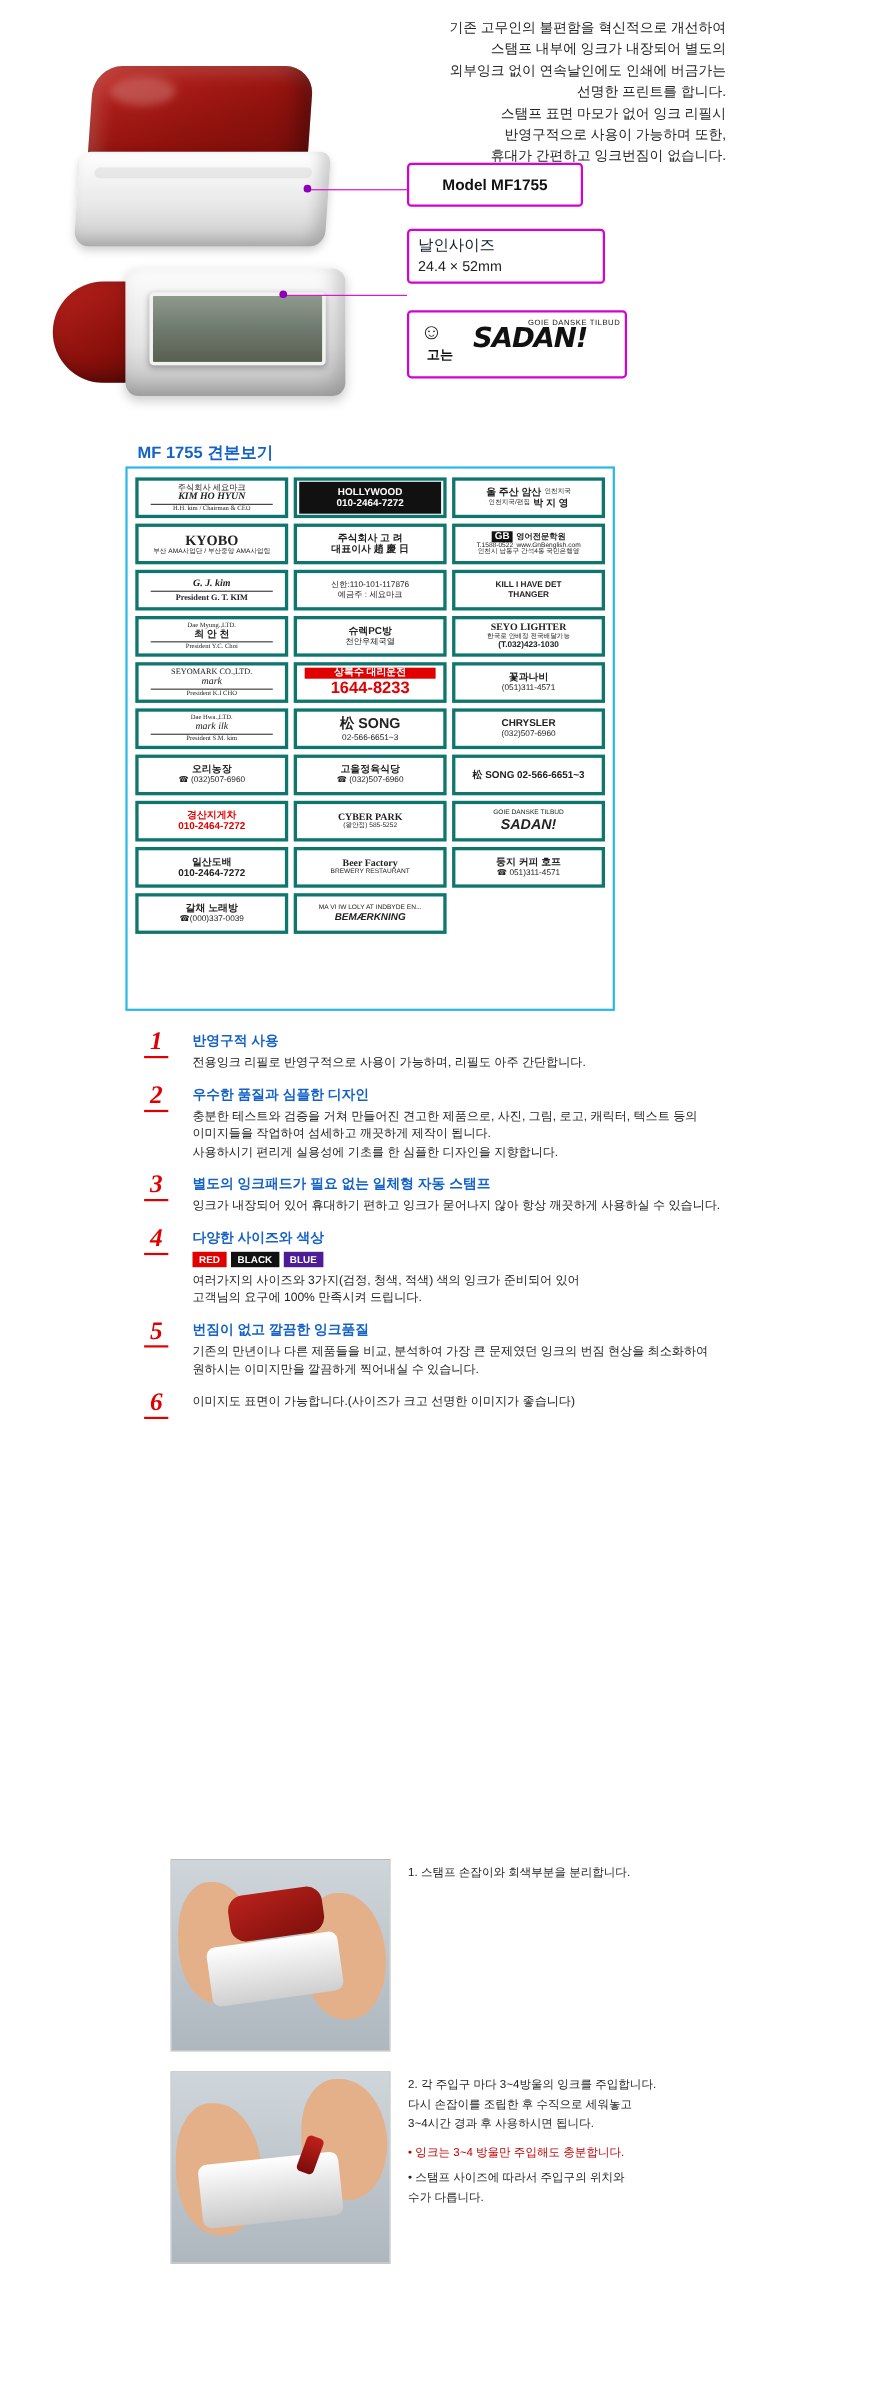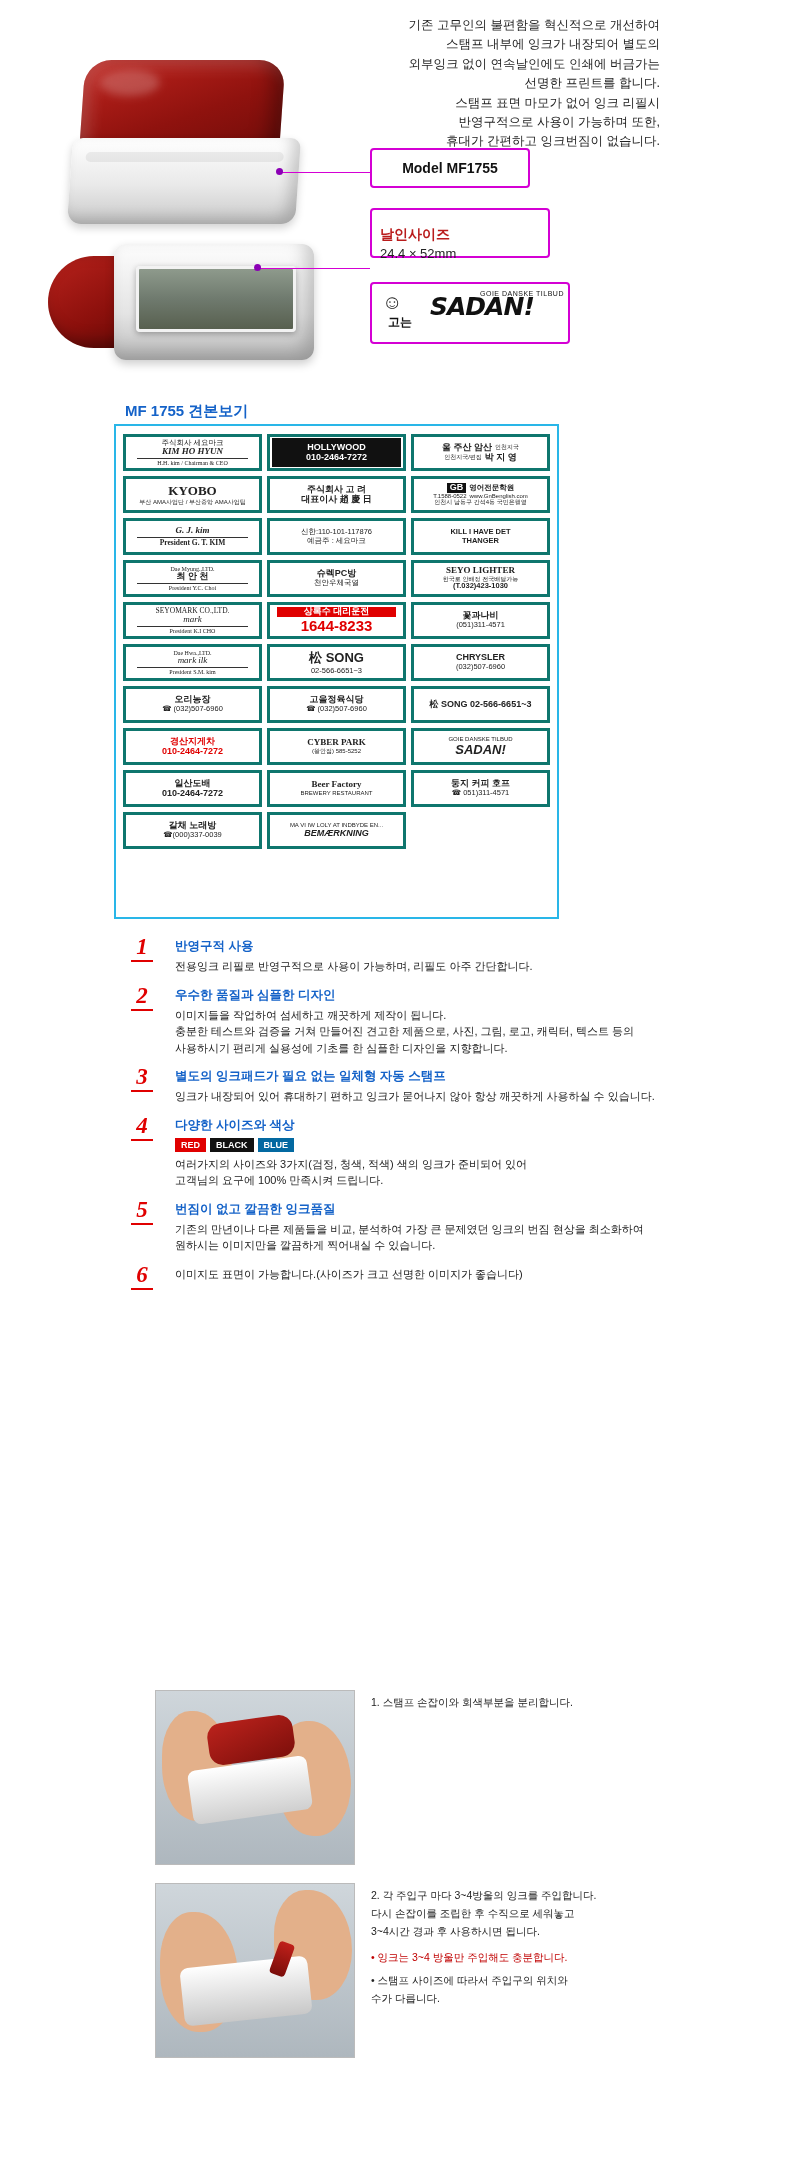--- a/index.html
+++ b/index.html
@@ -75,21 +75,21 @@
     position: absolute; left: 370px; top: 148px; width: 160px; height: 40px;
     border: 2px solid #d400d4; border-radius: 4px; background:#fff;
     display: flex; align-items: center; justify-content: center;
     font-size: 14px; font-weight: bold; color: #111;
   }
   .callout-size {
     position: absolute; left: 370px; top: 208px; width: 180px; height: 50px;
     border: 2px solid #d400d4; border-radius: 4px; background:#fff;
     padding: 4px 8px;
   }
-  .callout-size .t1 { color:#b91c1c; font-weight:bold; font-size:14px;margin-top:12px; }
+  .callout-size .t1 { color:#0f172a; font-weight:normal; font-size:14px; }
   .callout-size .t2 { color:#222; font-size:13px; margin-top:2px; }
 
   .callout-stamp {
     position: absolute; left: 370px; top: 282px; width: 200px; height: 62px;
     border: 2px solid #d400d4; border-radius: 4px; background:#fff;
     overflow: hidden;
   }
   .sadan {
     position:absolute; left: 58px; top: 8px; font-size: 25px; font-weight: bold;
     font-style: italic; letter-spacing: -1px; color:#111;
@@ -393,42 +393,42 @@
       </div>
       <h3>반영구적 사용</h3>
       <p>전용잉크 리필로 반영구적으로 사용이 가능하며, 리필도 아주 간단합니다.</p>
     </div>
 
     <div class="feat">
       <div class="num">
         <span>2</span><span class="u"></span>
       </div>
       <h3>우수한 품질과 심플한 디자인</h3>
+      <p>충분한 테스트와 검증을 거쳐 만들어진 견고한 제품으로, 사진, 그림, 로고, 캐릭터, 텍스트 등의</p>
       <p>이미지들을 작업하여 섬세하고 깨끗하게 제작이 됩니다.</p>
-      <p>충분한 테스트와 검증을 거쳐 만들어진 견고한 제품으로, 사진, 그림, 로고, 캐릭터, 텍스트 등의</p>
       <p>사용하시기 편리게 실용성에 기초를 한 심플한 디자인을 지향합니다.</p>
     </div>
 
     <div class="feat">
       <div class="num">
         <span>3</span><span class="u"></span>
       </div>
       <h3>별도의 잉크패드가 필요 없는 일체형 자동 스탬프</h3>
       <p>잉크가 내장되어 있어 휴대하기 편하고 잉크가 묻어나지 않아 항상 깨끗하게 사용하실 수 있습니다.</p>
     </div>
 
     <div class="feat">
       <div class="num">
         <span>4</span><span class="u"></span>
       </div>
       <h3>다양한 사이즈와 색상</h3>
       <div class="chips">
         <span class="chip" style="background:#e00000">RED</span>
         <span class="chip" style="background:#111111">BLACK</span>
-        <span class="chip" style="background:#0369a1">BLUE</span>
+        <span class="chip" style="background:#4c1d95">BLUE</span>
       </div>
       <p>여러가지의 사이즈와 3가지(검정, 청색, 적색) 색의 잉크가 준비되어 있어</p>
       <p>고객님의 요구에 100% 만족시켜 드립니다.</p>
     </div>
 
     <div class="feat">
       <div class="num">
         <span>5</span><span class="u"></span>
       </div>
       <h3>번짐이 없고 깔끔한 잉크품질</h3>

